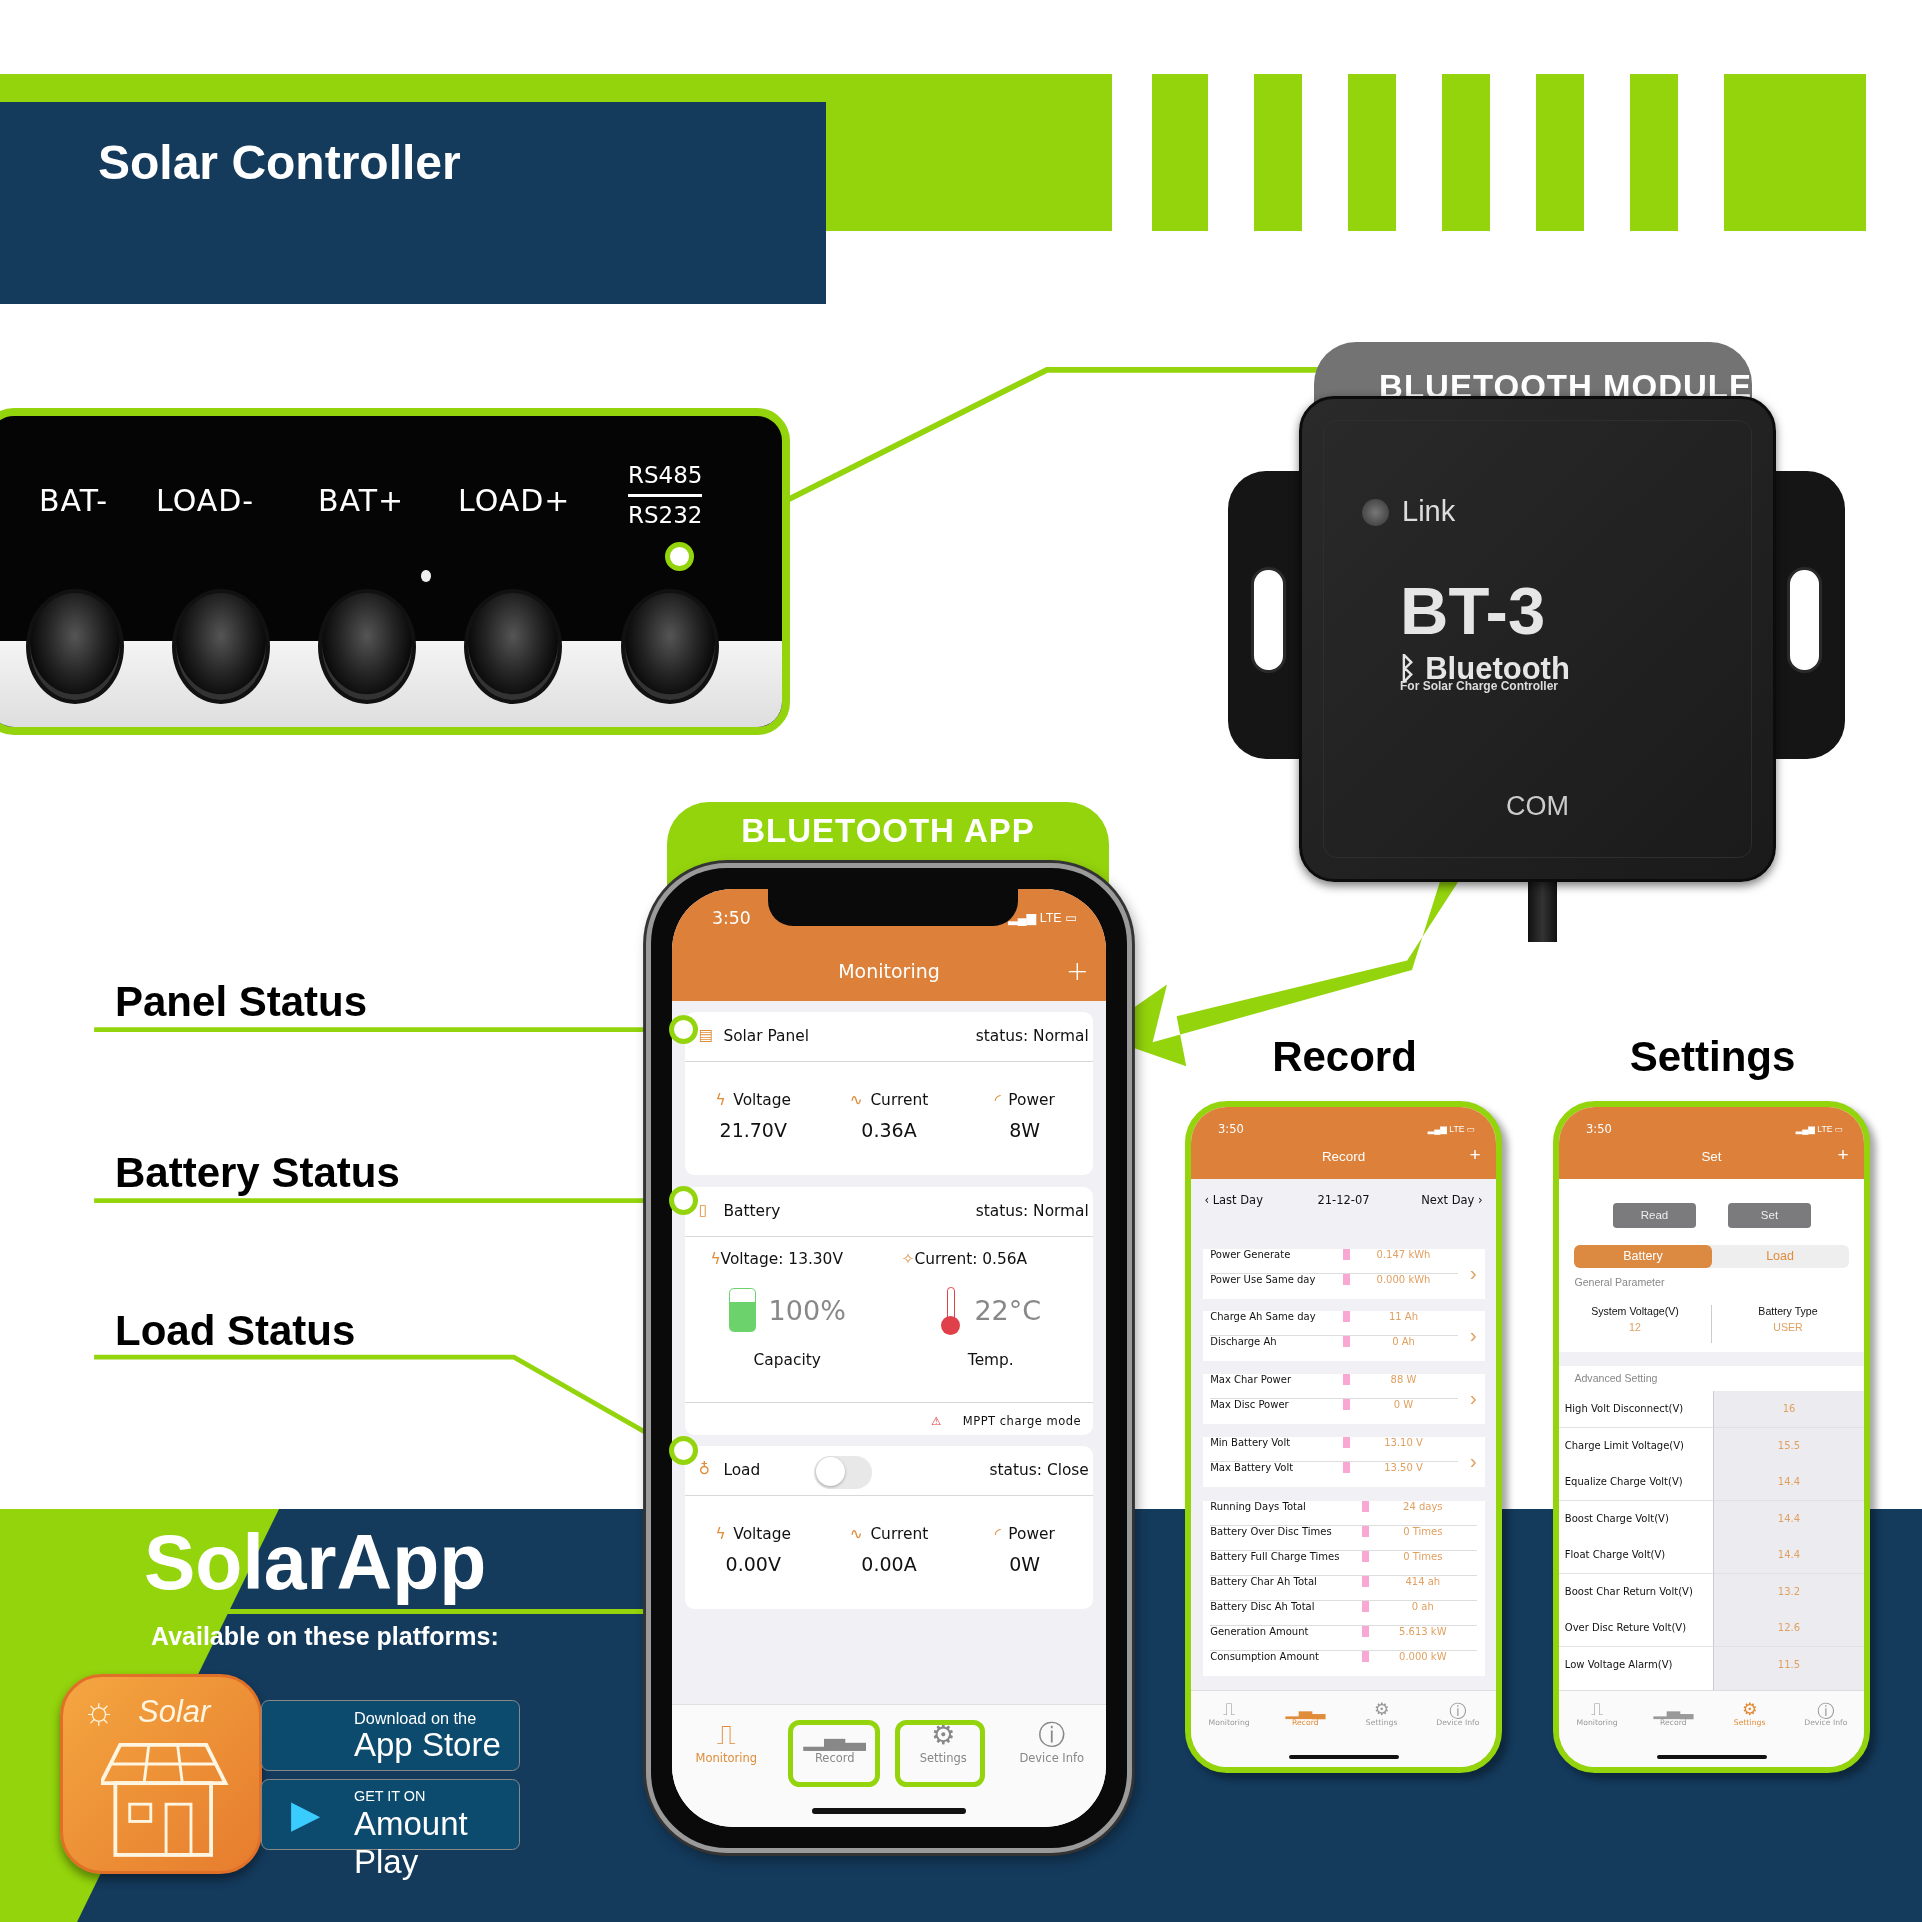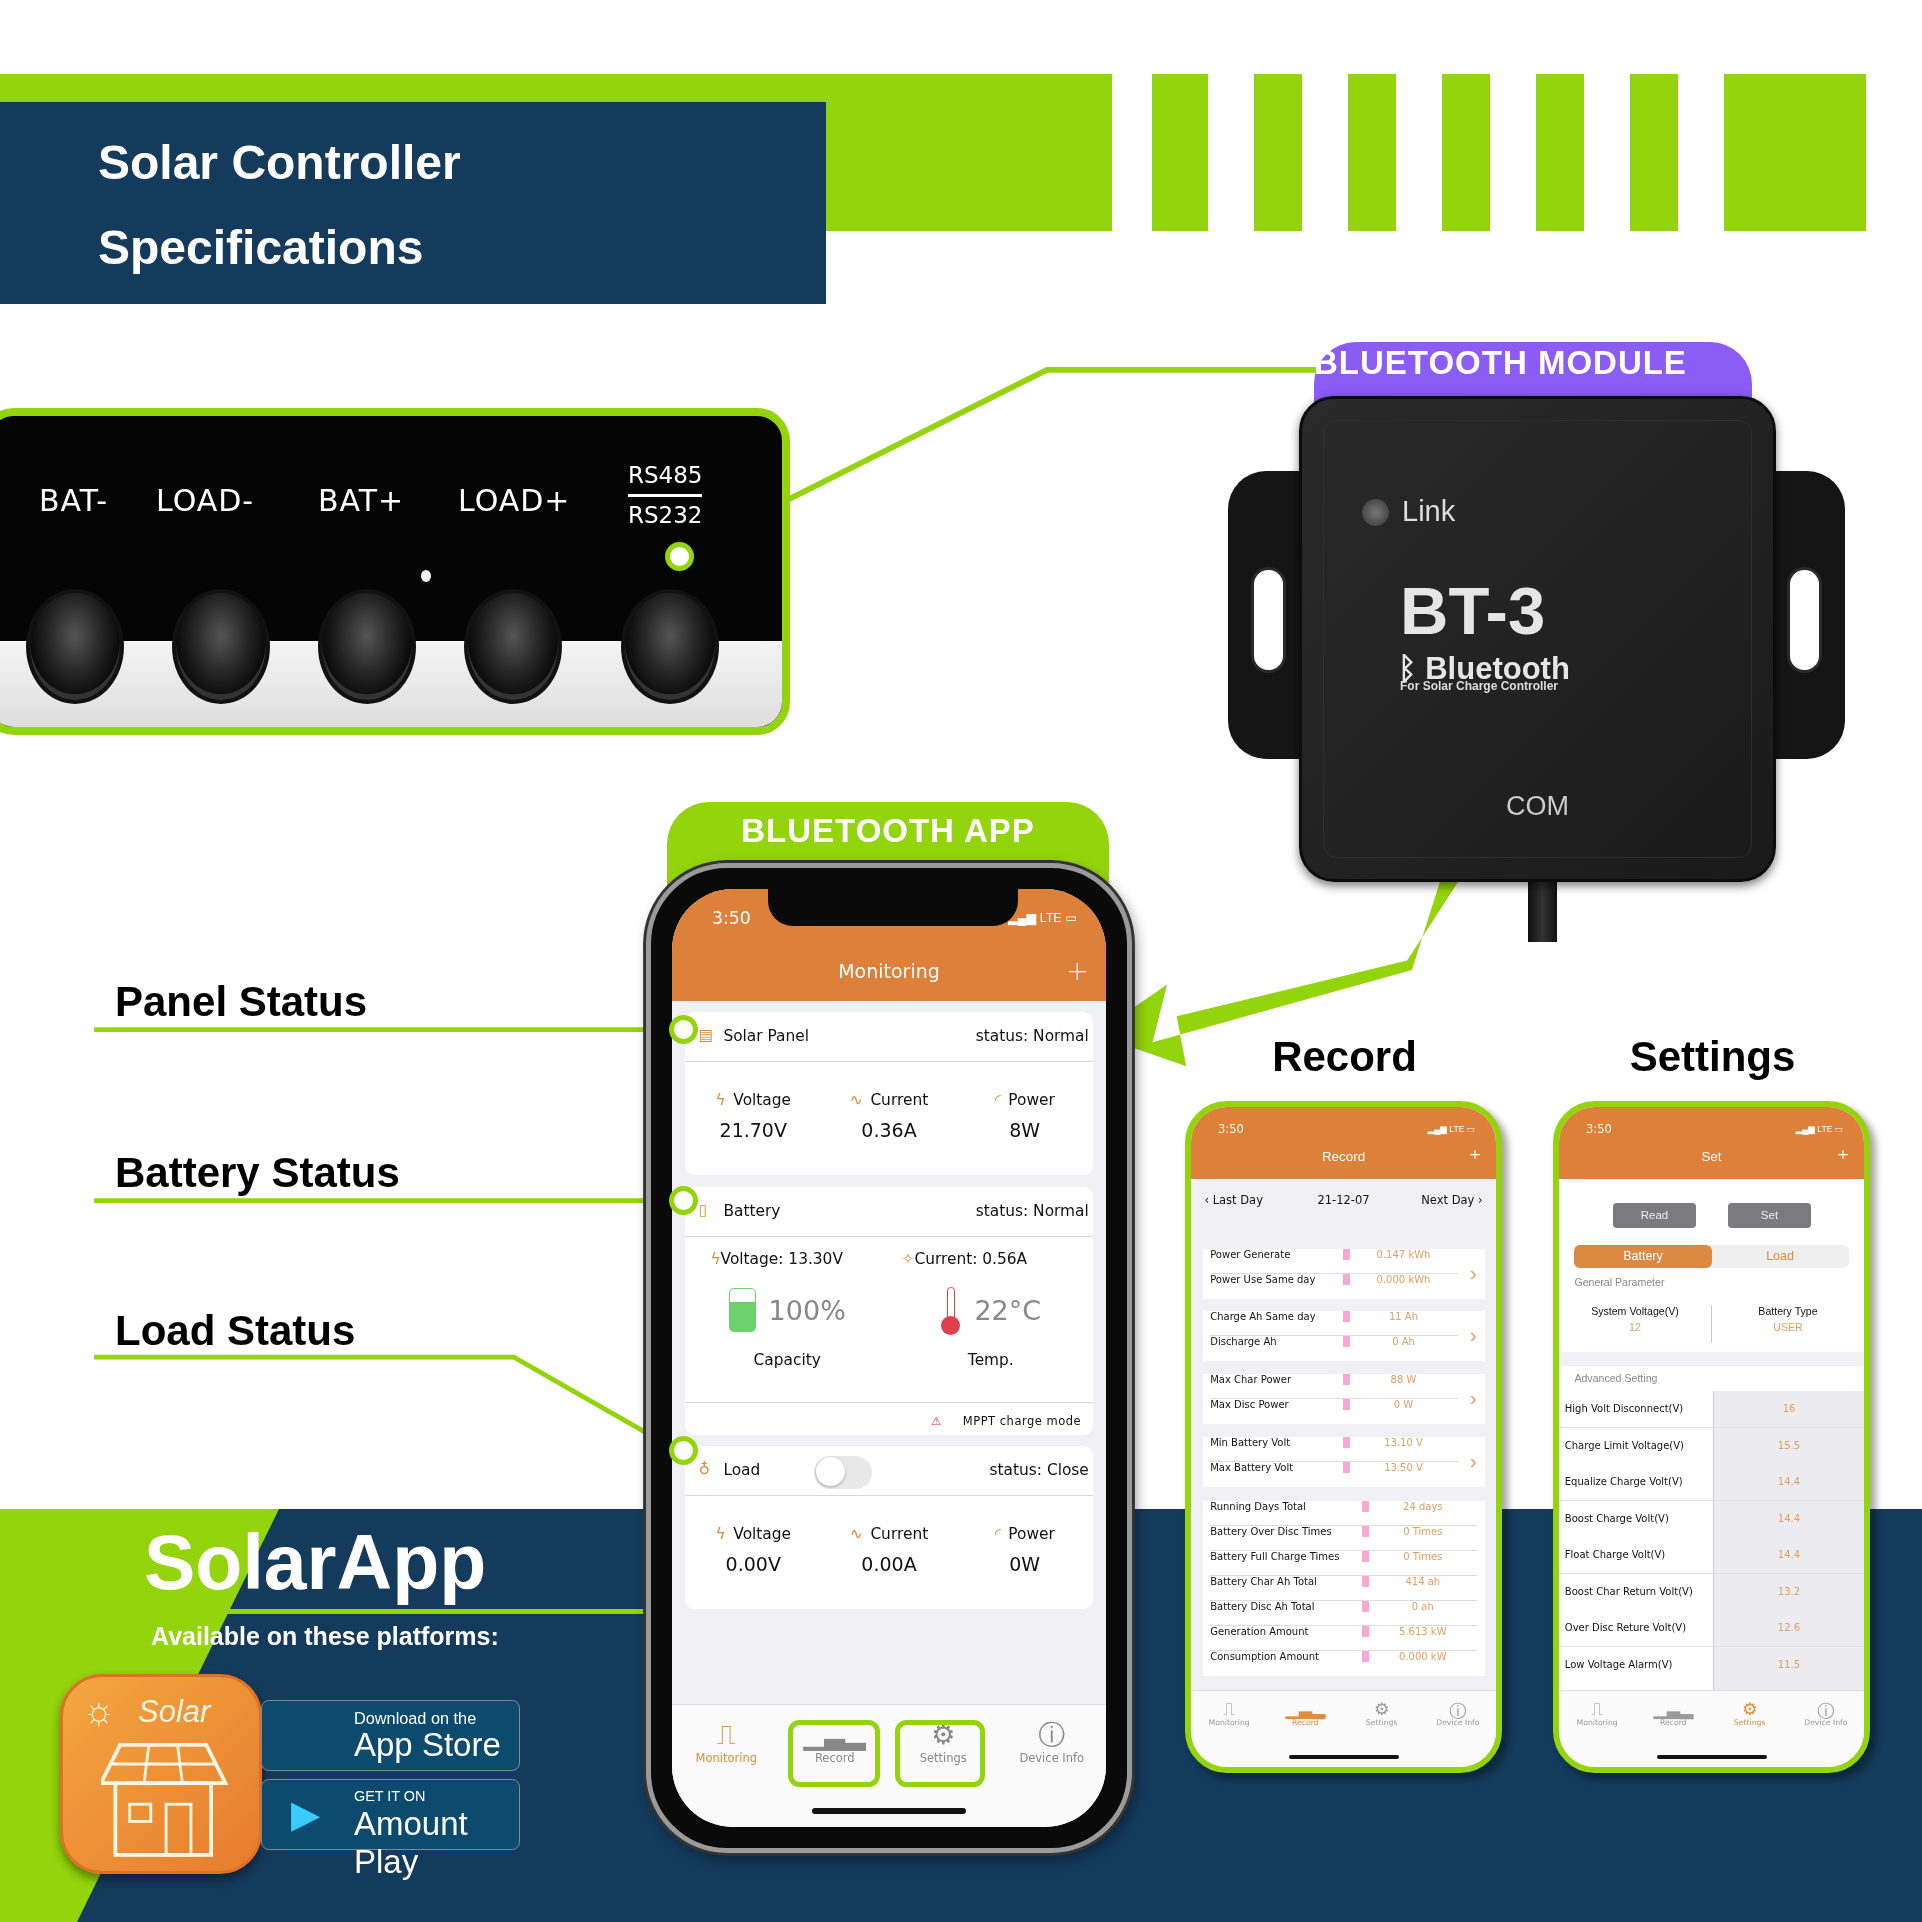--- a/index.html
+++ b/index.html
@@ -18,21 +18,21 @@
 .ctrl{left:-19px;top:408px;width:809px;height:327px;border:8.6px solid #94d40c;border-radius:33px;overflow:hidden;background:#050505}
 .ctrl-white{position:absolute;left:0;right:0;bottom:0;height:86px;background:linear-gradient(#f4f4f4,#dedede)}
 .port-label{position:absolute;top:67px;color:#fff;font-size:30px;letter-spacing:1px;font-family:"DejaVu Sans",sans-serif}
 .port{position:absolute;top:173px;width:98px;height:115px;border-radius:50%;background:radial-gradient(ellipse at 50% 40%,#555 0%,#222 45%,#0a0a0a 70%);border:4.8px solid #111;box-shadow:0 -5.8px 0 #333 inset}
 .rs{position:absolute;left:639px;top:46px;color:#fff;font-size:23px;text-align:center;font-family:"DejaVu Sans",sans-serif}
 .rs .line{height:2.9px;background:#fff;margin:5.8px 0}
 .led-dot{position:absolute;left:432px;top:154px;width:9.6px;height:11.5px;border-radius:50%;background:#eee}
 .callout-circle{position:absolute;width:29px;height:29px;border-radius:50%;border:5.8px solid #94d40c;background:#fff}
 
 
-.bt-tab{left:1314px;top:342px;width:438px;height:86px;border-radius:42px 42px 0 0;background:#8b5cf6;color:#fff;font-weight:700;font-size:33px;text-align:left;padding-top:2px;letter-spacing:1px}
+.bt-tab{left:1314px;top:342px;width:438px;height:86px;border-radius:42px 42px 0 0;background:#737373;color:#fff;font-weight:700;font-size:33px;text-align:right;padding-top:26px;letter-spacing:1px}
 .bt-flange{left:1228px;top:471px;width:617px;height:288px;border-radius:38px;background:#151515}
 .bt-hole{position:absolute;top:96px;width:35px;height:106px;border-radius:17.3px;background:#fff;border:3.8px solid #2a2a2a}
 .bt-body{left:1299px;top:396px;width:477px;height:486px;border-radius:35px;background:linear-gradient(135deg,#2a2a2a,#1a1a1a);border:3.8px solid #0c0c0c;box-shadow:0 3.8px 9.6px rgba(0,0,0,.5)}
 .bt-inner{position:absolute;left:21px;top:21px;right:21px;bottom:21px;border:1.9px solid #2e2e2e;border-radius:13.4px}
 .bt-led{position:absolute;left:60px;top:100px;width:27px;height:27px;border-radius:50%;background:radial-gradient(#777,#333)}
 .bt-link{position:absolute;left:100px;top:96px;color:#ddd;font-size:29px}
 .bt-model{position:absolute;left:98px;top:173px;color:#e6e6e6;font-weight:700;font-size:67px}
 .bt-brand{position:absolute;left:96px;top:252px;color:#e6e6e6;font-weight:700;font-size:31px}
 .bt-sub{position:absolute;left:98px;top:280px;color:#ddd;font-size:12px;font-weight:700}
 .bt-com{position:absolute;left:0;right:0;top:392px;text-align:center;color:#ccc;font-size:27px}
@@ -128,21 +128,20 @@
 
 svg.lines{position:absolute;left:0;top:0;width:1922px;height:1922px;pointer-events:none}
 </style>
 </head>
 <body>
 
 <div class="abs green hdr-bar"></div>
 <div class="abs hdr-box"></div>
 <div class="abs hdr-title">
   <div>Solar Controller</div>
-  <div>Specifications</div>
 </div>
 <div class="abs stripe" style="left:1152px;width:56px"></div>
 <div class="abs stripe" style="left:1254px;width:48px"></div>
 <div class="abs stripe" style="left:1348px;width:48px"></div>
 <div class="abs stripe" style="left:1442px;width:48px"></div>
 <div class="abs stripe" style="left:1536px;width:48px"></div>
 <div class="abs stripe" style="left:1630px;width:48px"></div>
 <div class="abs stripe" style="left:1724px;width:142px"></div>
 
 <svg class="lines" viewBox="0 0 2001 2001" width="1922" height="1922">

